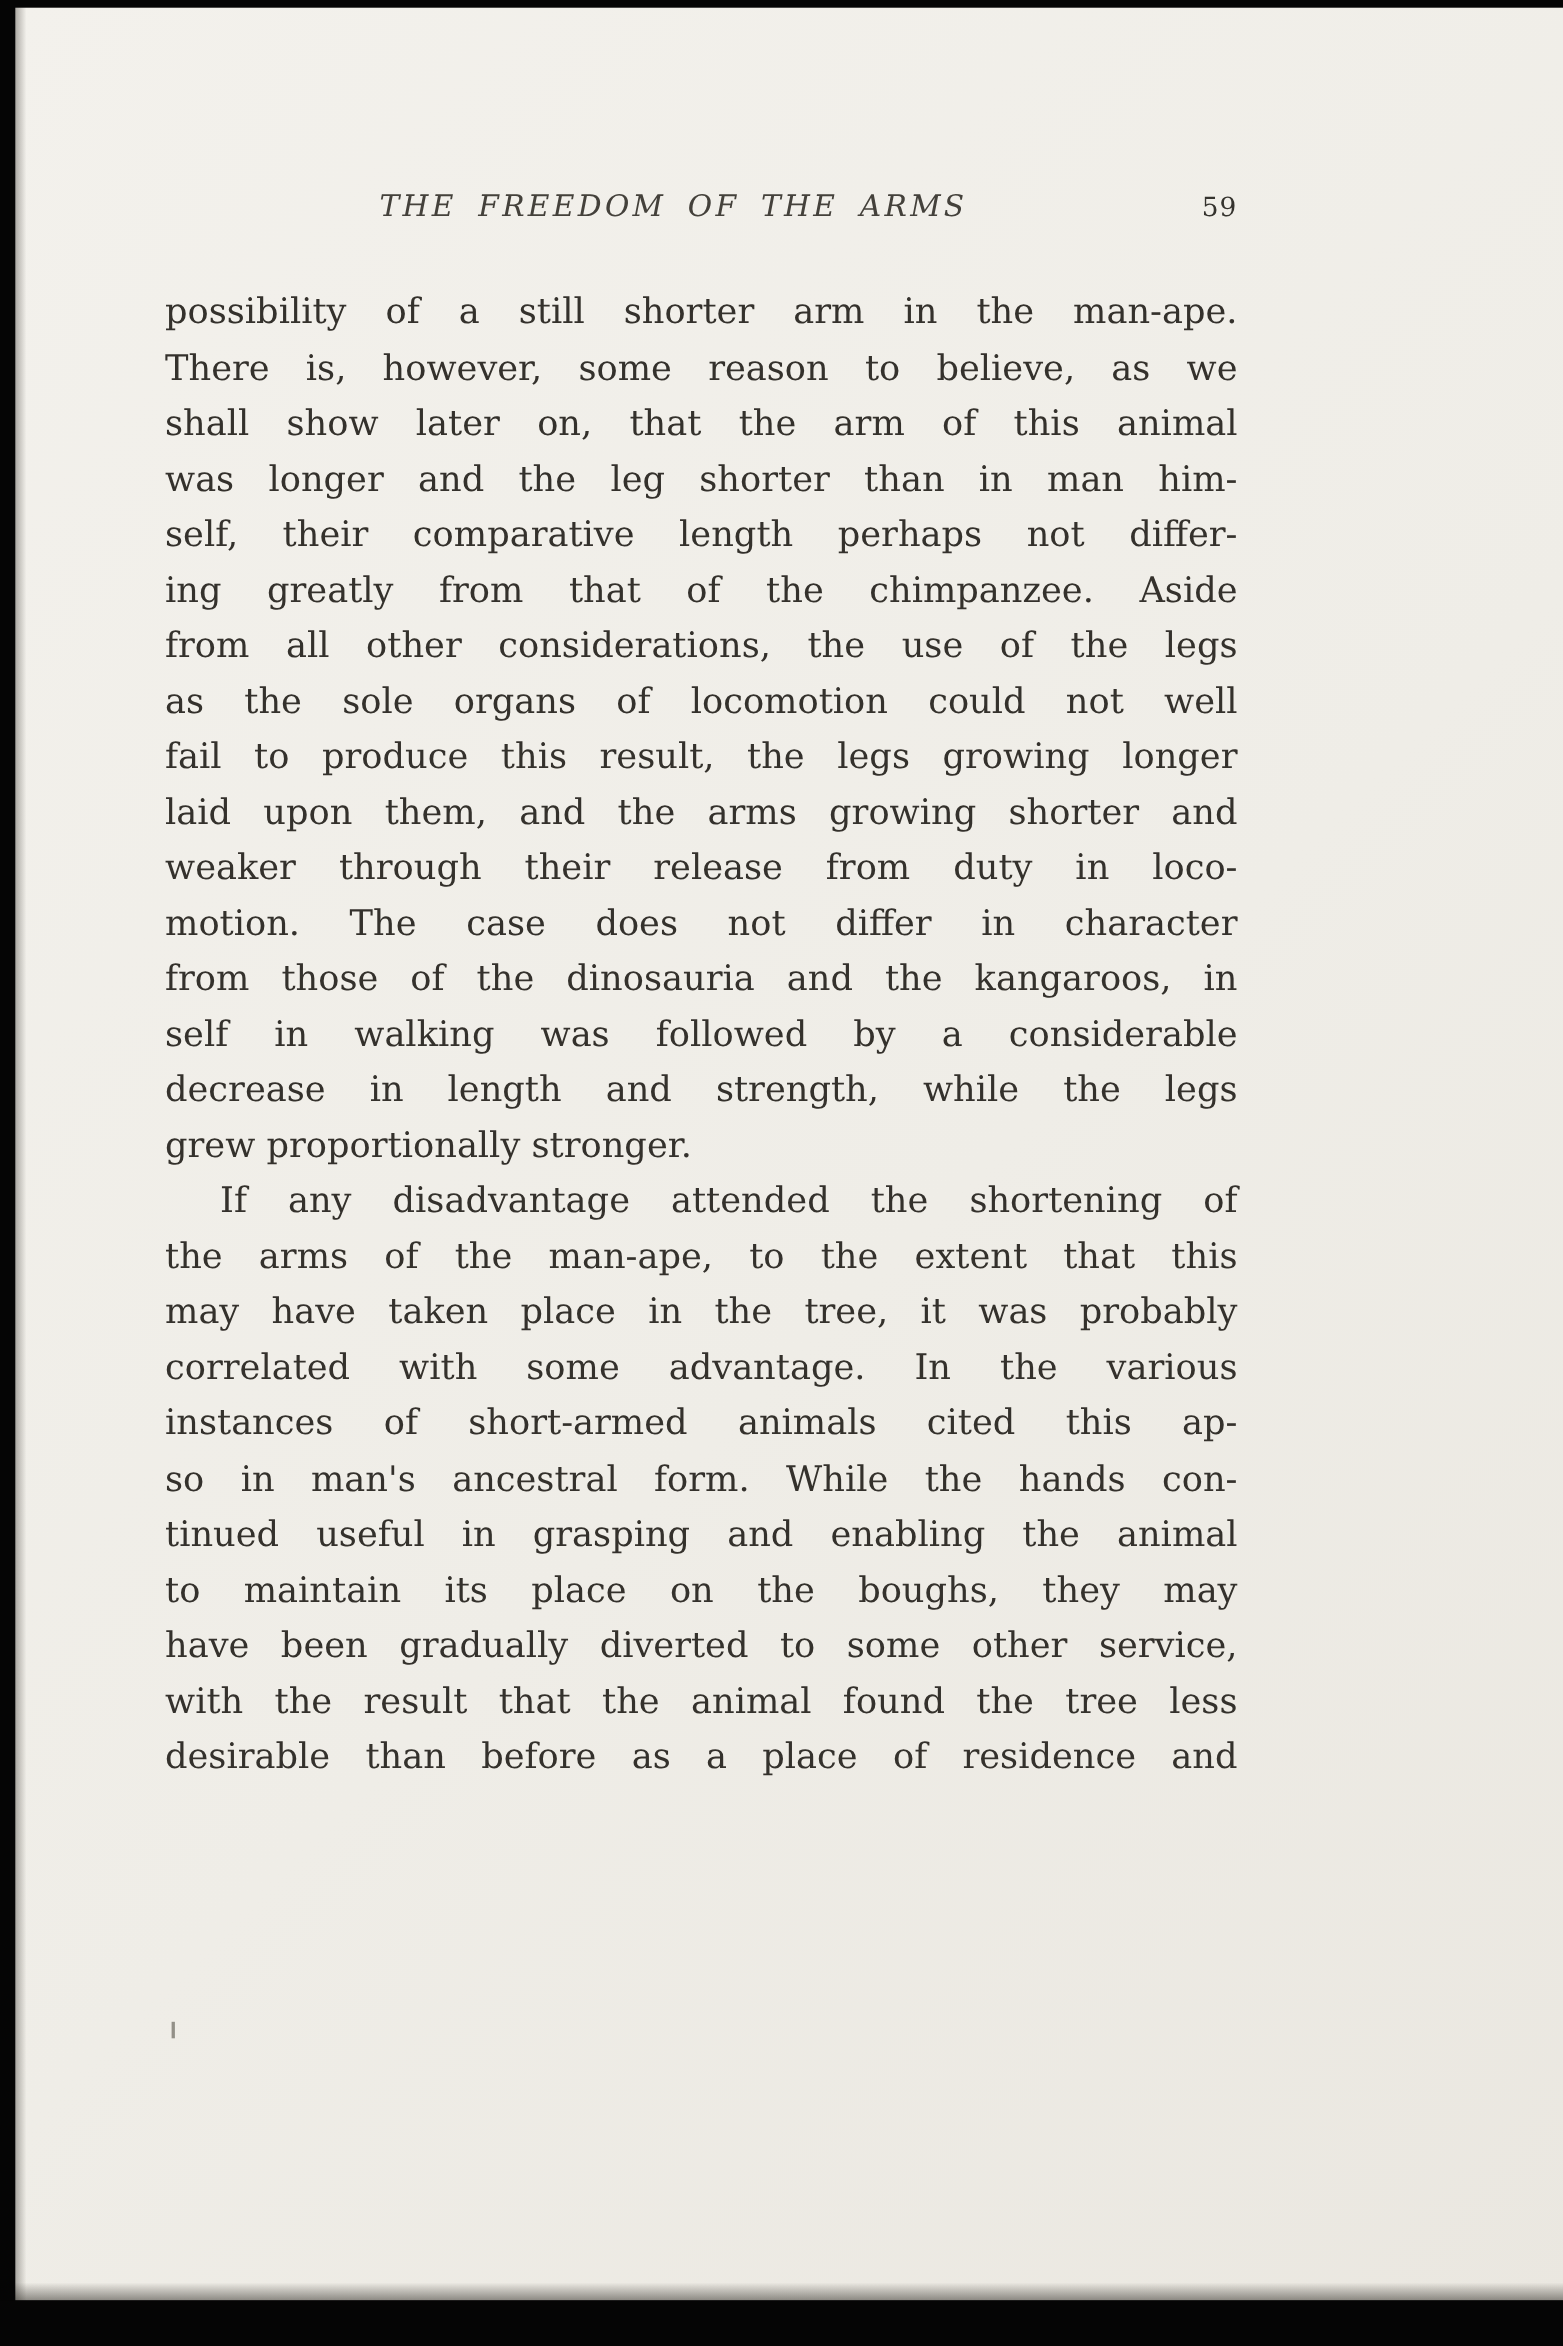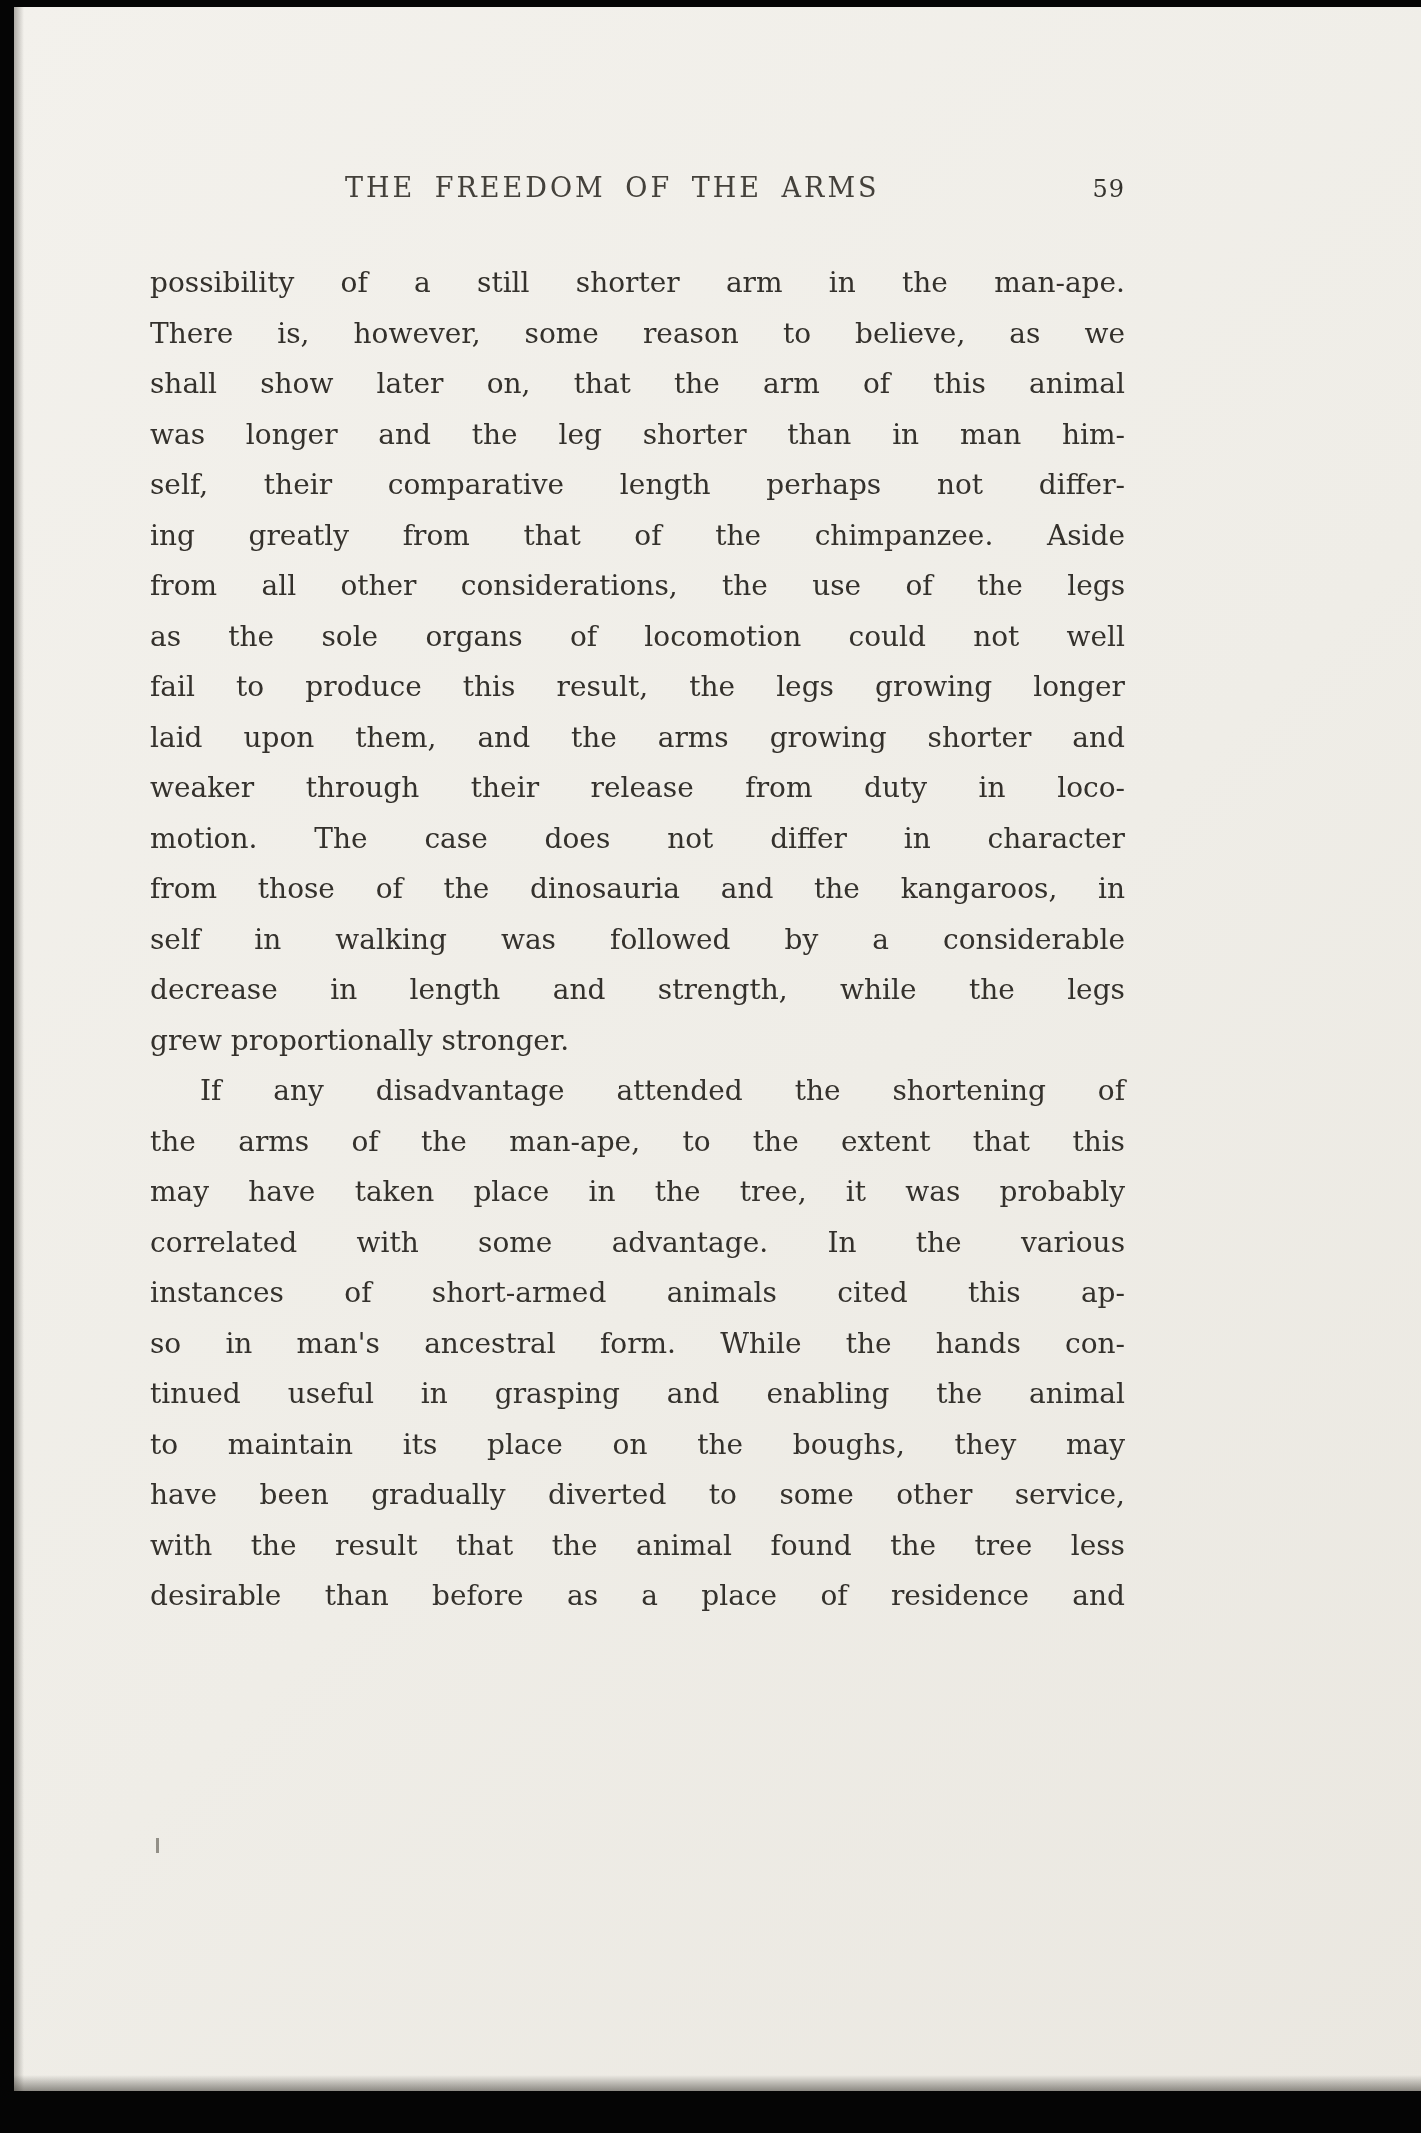--- a/index.html
+++ b/index.html
@@ -46,39 +46,40 @@
     position: absolute;
     left: 150px;
     top: 172px;
     width: 975px;
     display: flex;
     align-items: baseline;
   }
   .running-title {
     flex: 1;
     text-align: center;
+    font-style: italic;
     font-size: 27px;
     letter-spacing: 3px;
     word-spacing: 8px;
     color: #44413b;
   }
   .page-number {
     font-size: 24px;
     color: #35332e;
     padding-left: 18px;
     letter-spacing: 1px;
   }
   
   .text-block {
     position: absolute;
     left: 150px;
     top: 258px;
     width: 975px;
     color: #34312c;
-    font-size: 28px;
+    font-size: 32px;
   }
   .line {
     line-height: 50.5px;
     text-align: justify;
     text-align-last: justify;
     white-space: normal;
   }
   .line.last { text-align-last: left; }
   .line.indent { text-indent: 50px; }
   

